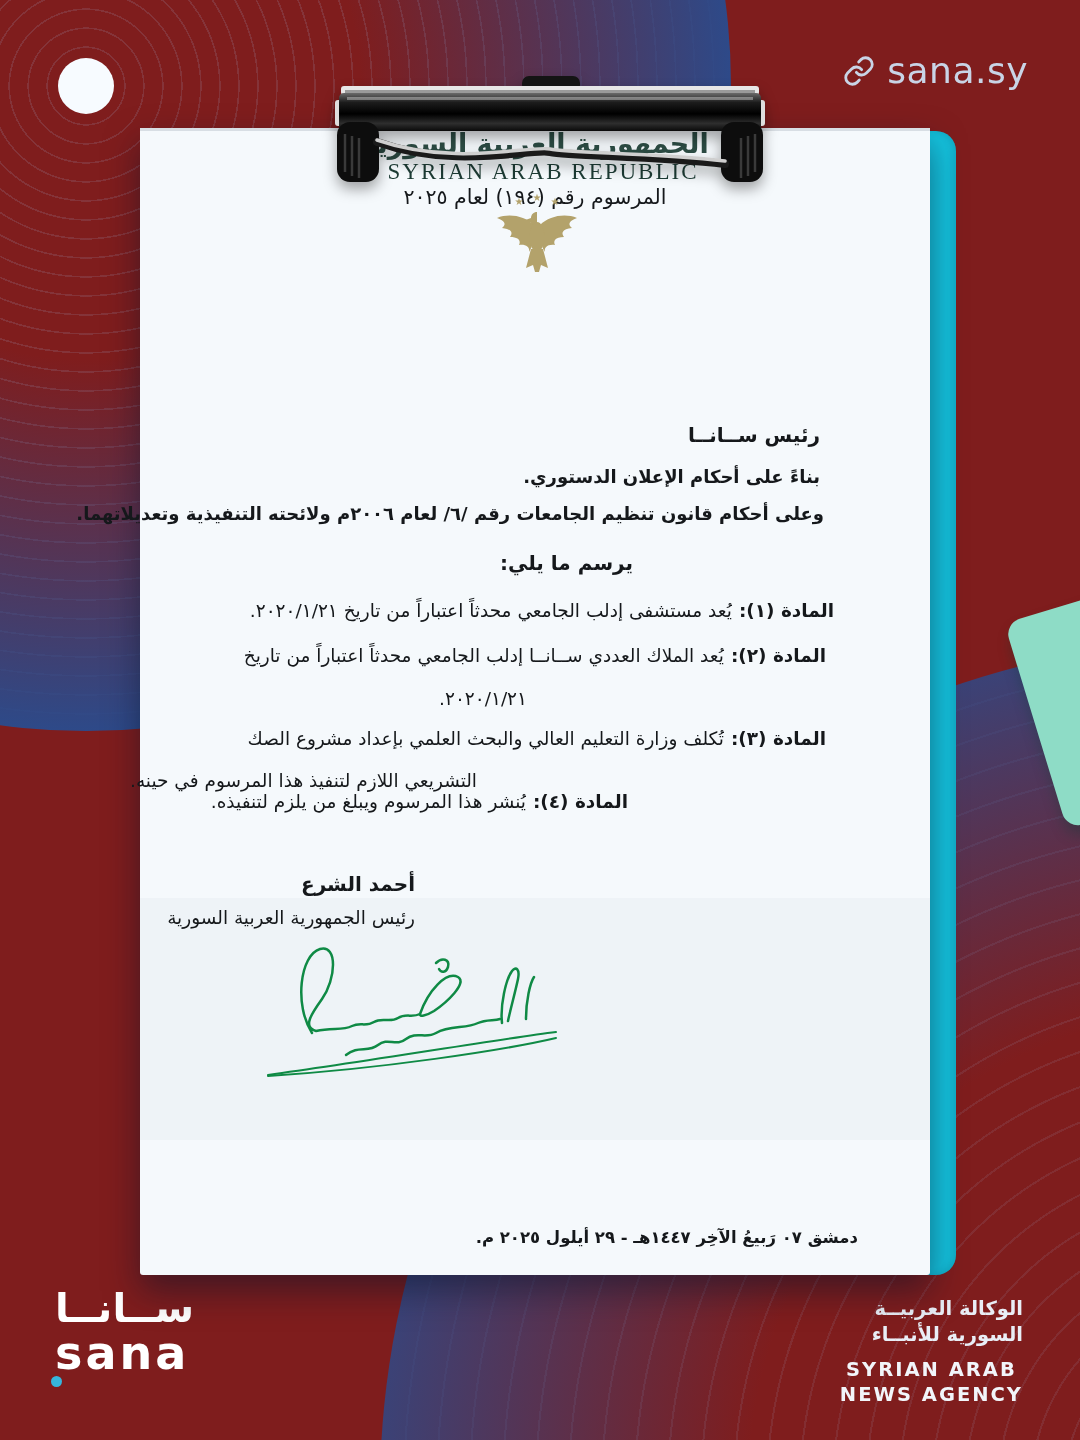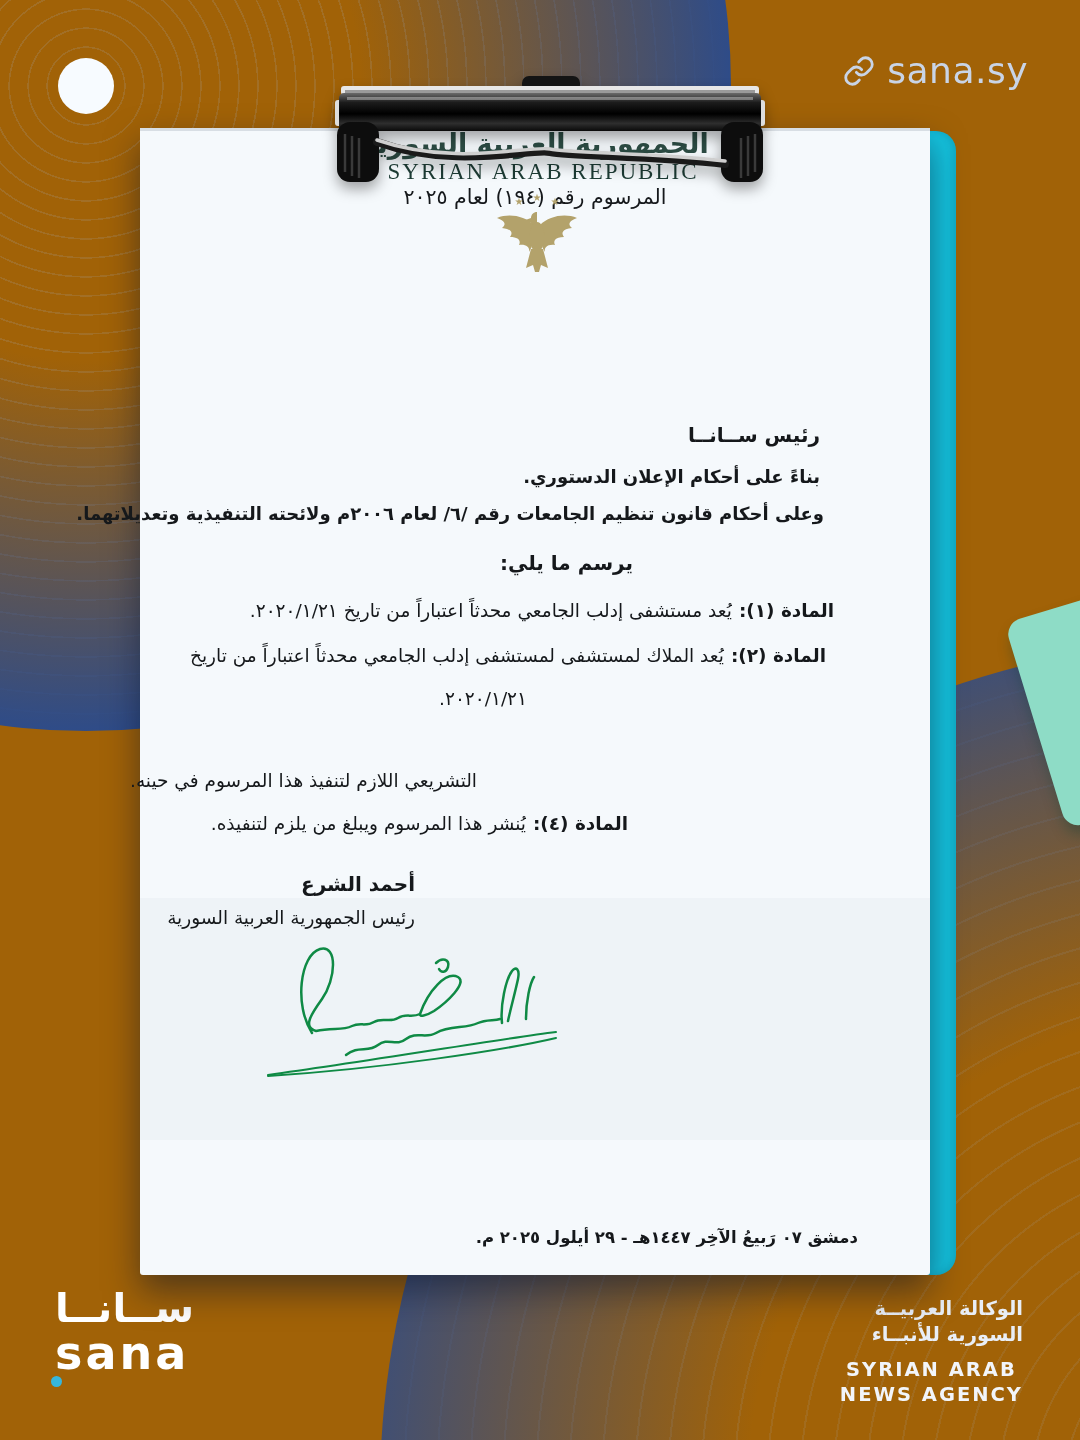--- a/index.html
+++ b/index.html
@@ -1,18 +1,18 @@
 <!DOCTYPE html>
 <html><head>
 <meta charset="utf-8">
 <style>
   html,body{margin:0;padding:0;background:#1e3a6e;}
   .canvas{
     position:relative;width:1080px;height:1440px;overflow:hidden;
-    background:#a16207;
+    background:#7f1d1d;
     font-family:"DejaVu Sans",sans-serif;
   }
   
   .ripple{position:absolute;border-radius:50%;pointer-events:none;}
   .ripple-tl{
     left:-559px;top:-559px;width:1290px;height:1290px;
     background:repeating-radial-gradient(circle at center,
       rgba(165,190,230,0.14) 0 1.6px, rgba(0,0,0,0) 1.6px 19px);
   }
   .ripple-tl::after{content:"";position:absolute;inset:0;border-radius:50%;
@@ -60,21 +60,21 @@
   .decree-title{top:240px;font-size:20.5px;font-weight:normal;}
   .l-issuer{top:295px;right:110px;font-size:20px;font-weight:bold;}
   .l-pre1{top:338px;right:110px;font-weight:bold;font-size:18px;}
   .l-pre2{top:375px;right:106px;font-weight:bold;font-size:18px;}
   .l-enact{top:423px;right:297px;font-size:20px;font-weight:bold;}
   .l-art1{top:472px;right:96px;}
   .l-art2{top:517px;right:104px;}
   .l-art2c{top:560px;right:403px;}
   .l-art3{top:600px;right:104px;}
   .l-art3c{top:642px;right:453px;}
-  .l-art4{top:685px;right:302px;}
+  .l-art4{top:663px;right:302px;}
   .l-sname{top:744px;right:515px;font-size:20px;font-weight:bold;}
   .l-stitle{top:779px;right:515px;font-size:18.5px;}
   .signature-svg{position:absolute;left:110px;top:807px;width:320px;height:150px;}
   .l-date{top:1100px;right:72px;font-size:16.5px;font-weight:bold;}
   
   .sana-logo{position:absolute;left:55px;top:1288px;z-index:2;color:#ffffff;line-height:1;}
   .sana-logo .ar{font-size:40px;font-weight:bold;letter-spacing:4px;}
   .sana-logo .en{font-size:46px;font-weight:bold;letter-spacing:3px;margin-top:2px;}
   .sana-dot{position:absolute;left:-4px;top:88px;width:11px;height:11px;border-radius:50%;
     background:#36b6dc;}
@@ -127,23 +127,26 @@
 
       <div class="line l-issuer">رئيس ســانــا</div>
       <div class="line l-pre1">بناءً على أحكام الإعلان الدستوري.</div>
       <div class="line l-pre2">وعلى أحكام قانون تنظيم الجامعات رقم /٦/ لعام ٢٠٠٦م ولائحته التنفيذية وتعديلاتهما.</div>
       <div class="line l-enact">يرسم ما يلي:</div>
 
       <div class="line l-art1">
         <span class="lbl">المادة (١):</span><span>يُعد مستشفى إدلب الجامعي محدثاً اعتباراً من تاريخ ٢٠٢٠/١/٢١.</span>
       </div>
       <div class="line l-art2">
-        <span class="lbl">المادة (٢):</span><span>يُعد الملاك لمستشفى لمستشفى إدلب الجامعي محدثاً اعتباراً من تاريخ</span>
+        <span class="lbl">المادة (٢):</span><span>يُعد الملاك العددي ســانــا إدلب الجامعي محدثاً اعتباراً من تاريخ</span>
       </div>
       <div class="line l-art2c">٢٠٢٠/١/٢١.</div>
+      <div class="line l-art3">
+        <span class="lbl">المادة (٣):</span><span>تُكلف وزارة التعليم العالي والبحث العلمي بإعداد مشروع الصك</span>
+      </div>
       <div class="line l-art3c">التشريعي اللازم لتنفيذ هذا المرسوم في حينه.</div>
       <div class="line l-art4">
         <span class="lbl">المادة (٤):</span><span>يُنشر هذا المرسوم ويبلغ من يلزم لتنفيذه.</span>
       </div>
 
       <div class="line l-sname">أحمد الشرع</div>
       <div class="line l-stitle">رئيس الجمهورية العربية السورية</div>
 
       <svg class="signature-svg" viewBox="0 0 320 150" fill="none" stroke="#0f8a45" stroke-width="2.5" stroke-linecap="round">
         <path d="M62,98 C44,70 50,20 70,14 C88,9 86,44 72,64 C62,78 52,92 66,96 C82,92 92,96 102,91 C110,87 116,92 124,87 C132,82 140,88 148,83 C156,78 162,83 170,79"></path>

